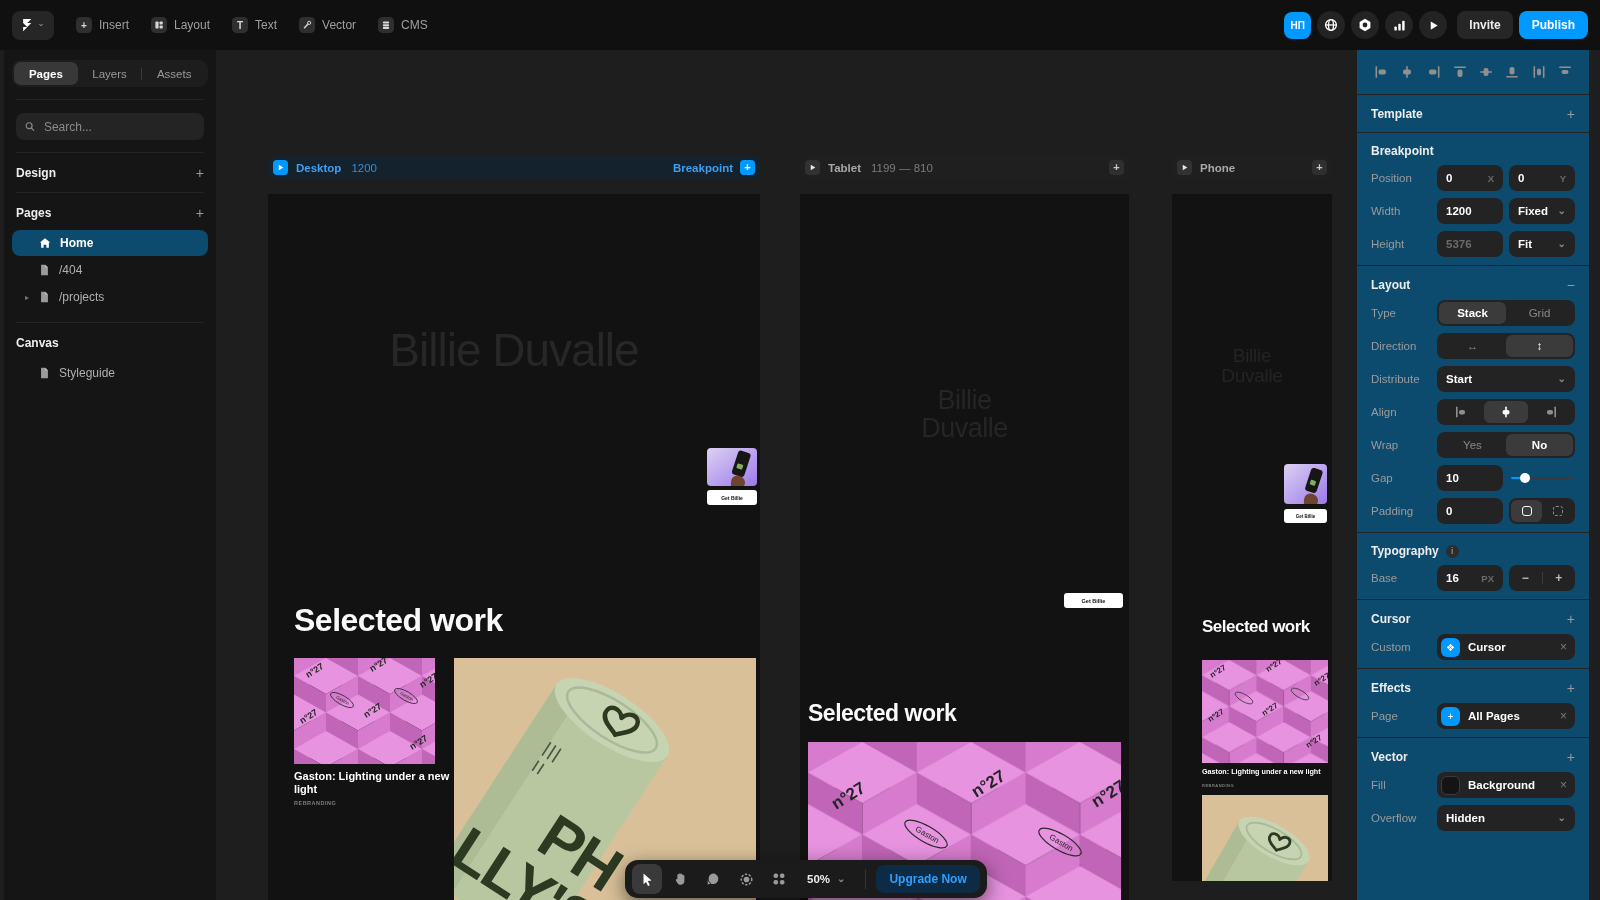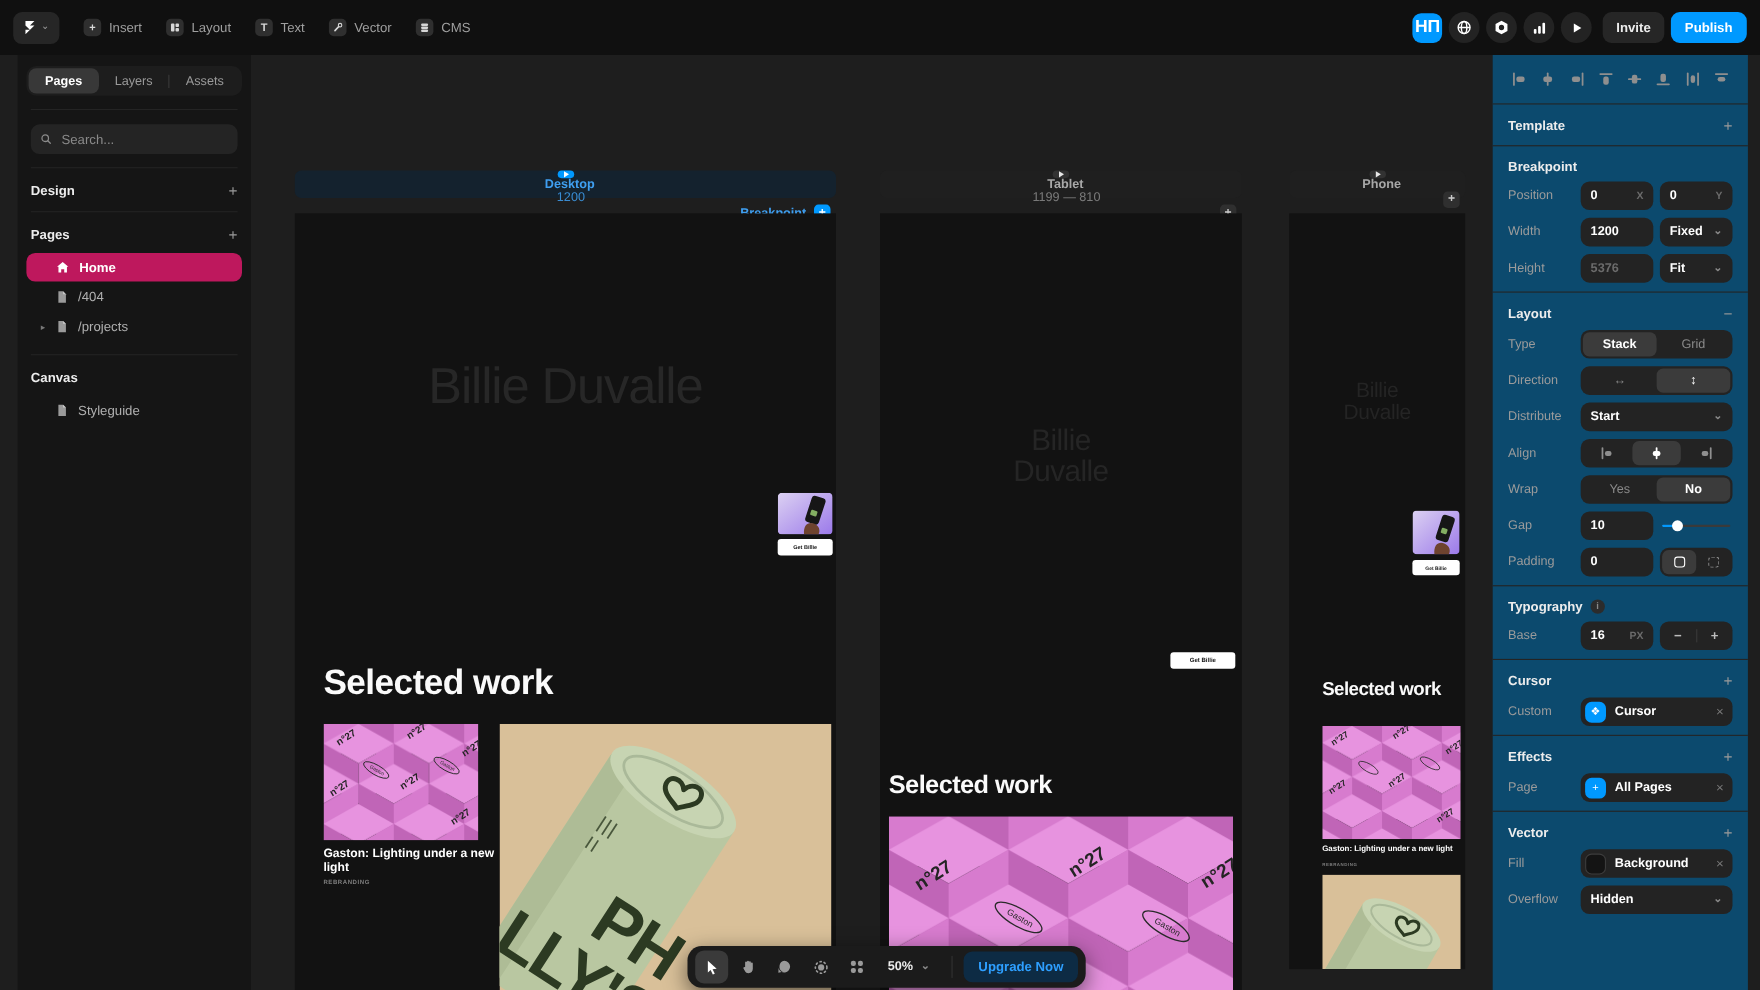--- a/index.html
+++ b/index.html
@@ -10,46 +10,46 @@
   .topbar{position:absolute;top:0;left:0;right:0;height:50px;background:#101010;z-index:40;}
   .tb-left{position:absolute;left:12px;top:0;height:50px;display:flex;align-items:center;gap:22px;}
   .logo-chip{width:42px;height:29px;background:#262626;border-radius:8px;display:flex;align-items:center;justify-content:center;gap:4px;}
   .logo-chip .chev{color:#9a9a9a;font-size:9px;line-height:1;margin-top:-3px;}
   .menu-item{display:flex;align-items:center;gap:7px;color:#9f9f9f;font-size:12px;}
   .mi-icon{width:16px;height:16px;background:#2f2f2f;border-radius:4.5px;display:flex;align-items:center;justify-content:center;color:#d7d7d7;font-size:10px;font-weight:bold;}
   .tb-center{position:absolute;left:50%;top:0;transform:translateX(-50%);height:50px;display:flex;align-items:center;gap:8px;}
   .tb-title{font-size:12.5px;font-weight:bold;color:#ededed;}
   .tb-badge{background:#232323;color:#8a8a8a;font-size:9.5px;font-weight:bold;border-radius:5px;padding:3px 6px;letter-spacing:.3px;}
   .tb-right{position:absolute;right:12px;top:0;height:50px;display:flex;align-items:center;gap:6px;}
-  .avatar{width:27px;height:27px;border-radius:8px;background:#0099ff;display:flex;align-items:center;justify-content:center;font-size:16px;font-weight:bold;color:#fff;}
+  .avatar{width:27px;height:27px;border-radius:8px;background:#0099ff;display:flex;align-items:center;justify-content:center;font-size:10px;font-weight:bold;color:#fff;}
   .circ{width:28px;height:28px;border-radius:50%;background:#232323;display:flex;align-items:center;justify-content:center;}
   .btn-invite{height:28px;background:#262626;border-radius:8px;color:#ededed;font-size:12px;font-weight:bold;display:flex;align-items:center;padding:0 12px;margin-left:4px;}
   .btn-publish{height:28px;background:#0099ff;border-radius:8px;color:#fff;font-size:12px;font-weight:bold;display:flex;align-items:center;padding:0 13px;}
 
   
-  .sb-left{position:absolute;top:50px;left:16px;width:212px;bottom:0;background:#151515;z-index:30;}
+  .sb-left{position:absolute;top:50px;left:4px;width:212px;bottom:0;background:#151515;z-index:30;}
   .tabs{margin:10px 8px 0;height:27px;background:#1d1d1d;border-radius:9px;display:flex;align-items:center;padding:2px;position:relative;}
   .tab{flex:1;height:23px;display:flex;align-items:center;justify-content:center;font-size:11.5px;color:#9a9a9a;border-radius:7px;}
   .tab.on{background:#383838;color:#fff;font-weight:bold;}
   .tab-sep{width:1px;height:12px;background:#3a3a3a;}
   .sb-div{height:1px;background:#242424;margin:12px 12px 0;}
   .search{margin:13px 12px 0;height:27px;background:#242424;border-radius:8px;display:flex;align-items:center;padding:0 9px;gap:7px;}
   .search input{background:transparent;border:0;outline:0;color:#ccc;font-size:12px;width:100%;}
   .search input::placeholder{color:#8a8a8a;}
   .sec-row{display:flex;justify-content:space-between;align-items:flex-end;margin:13px 12px 0;}
   .sec-label{font-size:12px;font-weight:bold;color:#ededed;}
   .plus-g{color:#9a9a9a;font-size:14px;line-height:1;}
   .pg-list{margin:10px 8px 0;}
   .pg-item{height:26px;border-radius:8px;display:flex;align-items:center;gap:9px;padding-left:27px;color:#b0b0b0;font-size:12px;position:relative;margin-bottom:1px;}
-  .pg-item.on{background:#be185d;color:#fff;font-weight:bold;}
+  .pg-item.on{background:#0c4a6e;color:#fff;font-weight:bold;}
   .pg-caret{position:absolute;left:13px;color:#777;font-size:8px;}
 
   
   .canvas{position:absolute;top:50px;left:212px;right:232px;bottom:0;background:#1e1e1e;overflow:hidden;}
-  .fheader{position:absolute;height:25px;border-radius:6px;display:flex;align-items:center;padding:0 5px;font-size:11.5px;flex-direction:column;}
+  .fheader{position:absolute;height:25px;border-radius:6px;display:flex;align-items:center;padding:0 5px;font-size:11.5px;}
   .fheader.sel{background:#14222e;color:#3f9ff0;}
   .fheader.idle{background:#1f1f1f;color:#a8a8a8;}
   .playchip{width:15px;height:15px;border-radius:4px;display:flex;align-items:center;justify-content:center;}
   .playchip.blue{background:#0099ff;}
   .playchip.gray{background:#323232;}
   .fname{font-weight:bold;margin-left:8px;}
   .fsize{margin-left:10px;opacity:.85;}
   .fh-right{margin-left:auto;display:flex;align-items:center;gap:7px;}
   .bp-label{font-weight:bold;}
   .pluschip{width:15px;height:15px;border-radius:4px;display:flex;align-items:center;justify-content:center;font-size:11px;font-weight:bold;line-height:1;}

